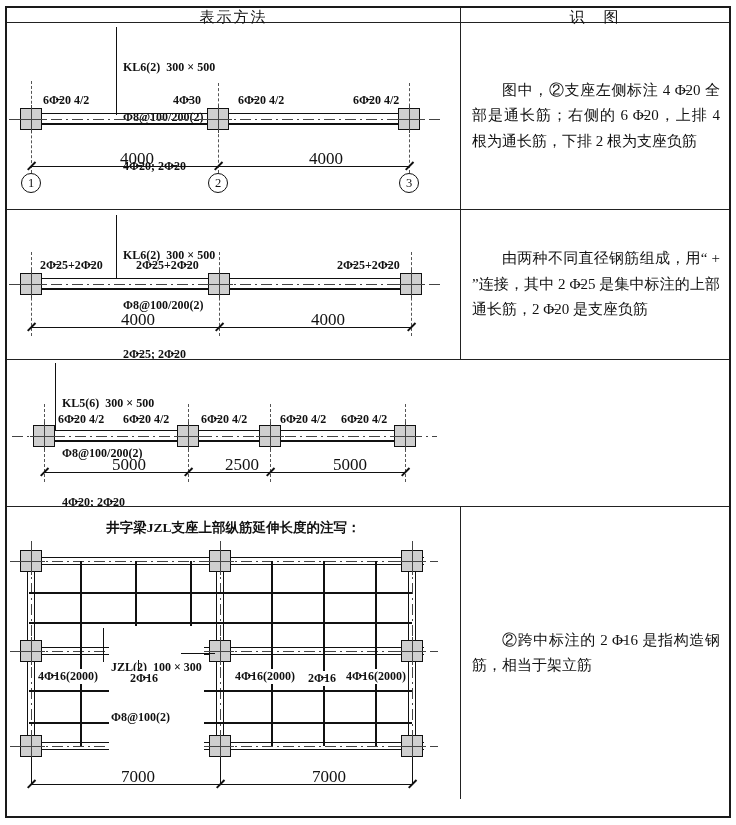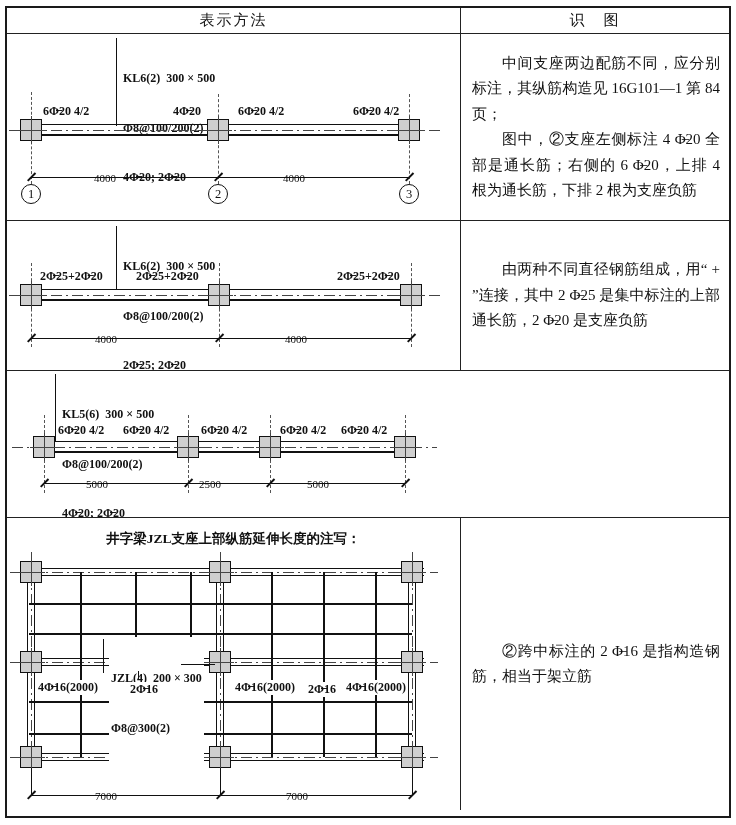--- a/index.html
+++ b/index.html
@@ -2,21 +2,21 @@
 <html><head>
 <meta charset="utf-8">
 <style>
   html,body{margin:0;padding:0;background:#fff;}
   body{width:736px;height:825px;position:relative;overflow:hidden;
        font-family:"Liberation Serif","DejaVu Serif",serif;color:#111;}
   .table{position:absolute;left:5px;top:6px;width:726px;height:812px;
          border:2.5px solid #1a1a1a;background:#fff;box-sizing:border-box;}
   .row{display:grid;grid-template-columns:453px 1fr;box-sizing:border-box;
        border-bottom:1.2px solid #222;}
-  .hdr{height:26px;}
+  .hdr{height:15px;}
   .hdr .hcell{display:flex;align-items:center;justify-content:center;
               font-size:15px;letter-spacing:2px;}
   .r1{height:187px}.r2{height:150px}.r3{height:147px}.r4{height:292px;border-bottom:none;}
   .method{position:relative;overflow:hidden;}
   .reading{border-left:1.2px solid #222;display:flex;flex-direction:column;
            justify-content:center;padding:0 9px 0 11px;}
   .reading p{margin:0;text-indent:2em;font-size:15px;line-height:25.5px;
              text-align:justify;}
   
   .method *{position:absolute;box-sizing:border-box;}
@@ -29,21 +29,21 @@
   .beam2v{border-left:1.4px solid #111;border-right:1.4px solid #111;width:8px;}
   .gline{background:#111;}
   .sup{width:22px;height:22px;background:#cfcfcf;border:1.8px solid #111;}
   .sup::before{content:"";position:absolute;left:50%;top:-4px;bottom:-4px;width:1px;background:#444;}
   .sup::after{content:"";position:absolute;top:50%;left:-4px;right:-4px;height:1px;background:#444;}
   .dim{height:1.3px;background:#111;}
   .tk{width:11px;height:1.7px;background:#111;transform:rotate(-45deg);}
   .bub{width:20px;height:20px;border:1.3px solid #111;border-radius:50%;background:#fff;
        display:flex;align-items:center;justify-content:center;font-size:12.5px;}
   .lbl{font-size:12px;font-weight:bold;white-space:pre;}
-  .dimtxt{width:60px;text-align:left;font-size:11px;margin-top:12px;}
+  .dimtxt{width:60px;text-align:right;font-size:17px;}
   .leader{font-size:12px;font-weight:bold;line-height:16.5px;white-space:pre;}
   .leader span{display:block;position:static;}
   .ptitle{left:0;width:100%;text-align:center;font-size:13.5px;font-weight:bold;}
 </style>
 </head>
 <body>
 
 <div class="table">
 
   <div class="row hdr">
@@ -61,35 +61,34 @@
         <span>KL6(2)  300 × 500</span>
         <span>Φ8@100/200(2)</span>
         <span>4Φ̶20; 2Φ̶20</span>
       </div>
       <div class="clh" style="left:2px;top:96px;width:431px"></div>
       <div class="beam" style="left:13px;top:90px;width:400px;height:12px"></div>
       <div class="sup" style="left:13px;top:85px"></div>
       <div class="sup" style="left:200px;top:85px"></div>
       <div class="sup" style="left:391px;top:85px"></div>
       <div class="lbl" style="left:36px;top:70px">6Φ̶20 4/2</div>
-      <div class="lbl" style="left:166px;top:70px">4Φ̶20</div>
+      <div class="lbl" style="left:166px;top:70px">4Φ̶30</div>
       <div class="lbl" style="left:231px;top:70px">6Φ̶20 4/2</div>
       <div class="lbl" style="left:346px;top:70px">6Φ̶20 4/2</div>
       <div class="dim" style="left:24px;top:143px;width:378px"></div>
       <div class="tk" style="left:19px;top:142px"></div>
       <div class="tk" style="left:206px;top:142px"></div>
       <div class="tk" style="left:397px;top:142px"></div>
       <div class="dimtxt" style="left:87px;top:126px">4000</div>
       <div class="dimtxt" style="left:276px;top:126px">4000</div>
       <div class="bub" style="left:14px;top:150px">1</div>
       <div class="bub" style="left:201px;top:150px">2</div>
       <div class="bub" style="left:392px;top:150px">3</div>
     </div>
     <div class="reading">
-      <p>中间支座两边配筋不同，应分别标注，其纵筋构造见 16G101—1 第 84 页；</p>
       <p>图中，②支座左侧标注 4 Φ̶20 全部是通长筋；右侧的 6 Φ̶20，上排 4 根为通长筋，下排 2 根为支座负筋</p>
     </div>
   </div>
 
   <div class="row r2">
     <div class="method">
       <div class="clv" style="left:24px;top:42px;height:84px"></div>
       <div class="clv" style="left:212px;top:42px;height:84px"></div>
       <div class="clv" style="left:404px;top:42px;height:84px"></div>
       <div class="ln" style="left:109px;top:5px;width:1.3px;height:64px"></div>
@@ -186,22 +185,22 @@
       <div class="sup" style="left:394px;top:43px"></div>
       <div class="sup" style="left:13px;top:133px"></div>
       <div class="sup" style="left:202px;top:133px"></div>
       <div class="sup" style="left:394px;top:133px"></div>
       <div class="sup" style="left:13px;top:228px"></div>
       <div class="sup" style="left:202px;top:228px"></div>
       <div class="sup" style="left:394px;top:228px"></div>
 
       <div class="ln" style="left:96px;top:121px;width:1.3px;height:34px"></div>
       <div class="leader" style="left:102px;top:119px;background:#fff;padding:0 2px">
-        <span>JZL(4)  200 × 300</span>
-        <span>Φ8@300(2)</span>
+        <span>JZL(2)  100 × 300</span>
+        <span>Φ8@100(2)</span>
       </div>
       <div class="ln" style="left:174px;top:146px;width:34px;height:1.3px"></div>
       <div class="ln" style="left:131px;top:153px;width:1.3px;height:9px"></div>
       <div class="lbl" style="left:31px;top:162px;background:#fff">4Φ̶16(2000)</div>
       <div class="lbl" style="left:123px;top:164px;background:#fff">2Φ̶16</div>
       <div class="lbl" style="left:228px;top:162px;background:#fff">4Φ̶16(2000)</div>
       <div class="lbl" style="left:301px;top:164px;background:#fff">2Φ̶16</div>
       <div class="lbl" style="left:339px;top:162px;background:#fff">4Φ̶16(2000)</div>
 
       <div class="ln" style="left:24px;top:250px;width:1px;height:28px"></div>

